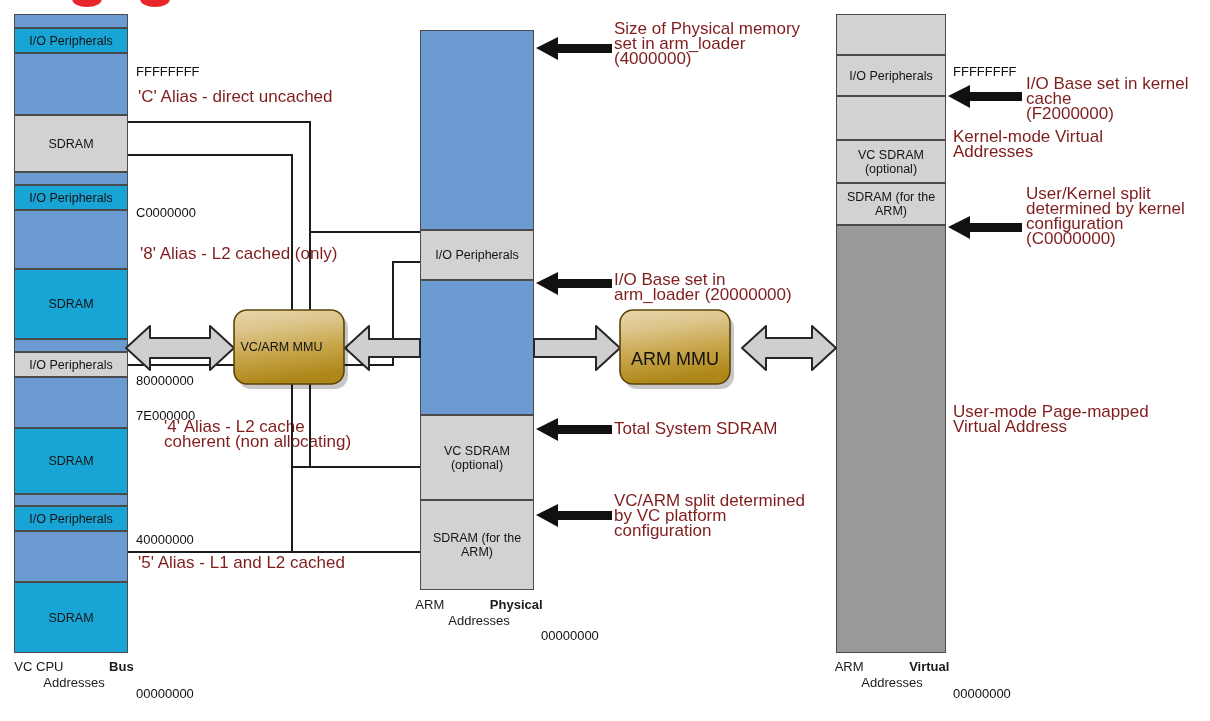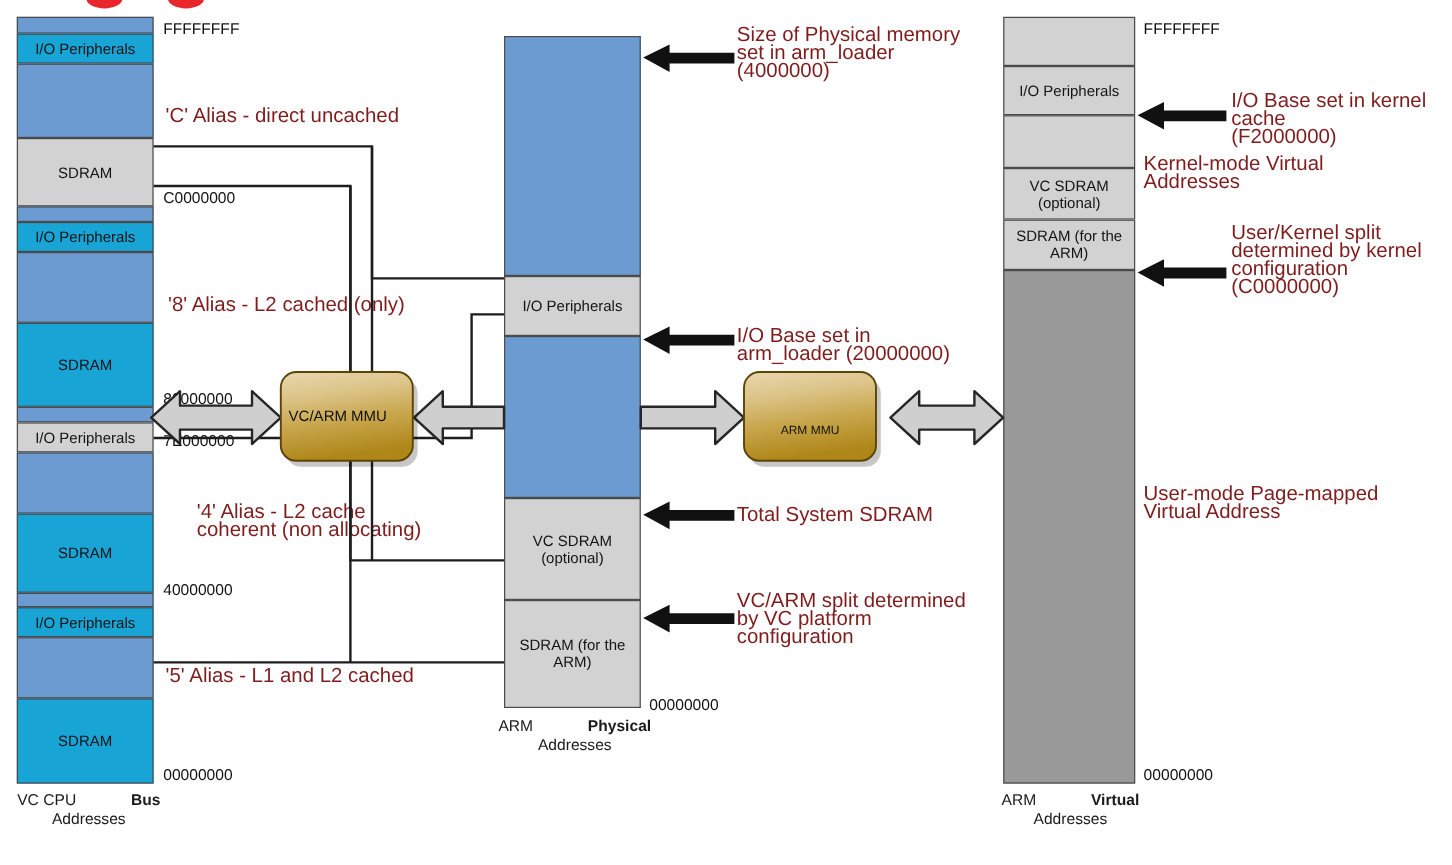--- a/index.html
+++ b/index.html
@@ -3,21 +3,21 @@
 <meta charset="utf-8">
 <style>
   html,body{margin:0;padding:0;background:#ffffff;}
   body{
     width:1210px;height:721px;position:relative;overflow:hidden;
     font-family:"Liberation Sans","DejaVu Sans",sans-serif;
     color:#1a1a1a;-webkit-font-smoothing:antialiased;
   }
   .abs{position:absolute;}
   .txt{font-size:17px;line-height:15px;color:#7f1d1d;white-space:pre-line;}
-  .addr{font-size:13px;line-height:15px;color:#111;}
+  .addr{font-size:13px;line-height:15px;color:#111;margin-top:48px;}
 
   
   .blk{
     position:absolute;box-sizing:border-box;
     border:1.5px solid #4b4b4b;
     display:flex;align-items:center;justify-content:center;
     text-align:center;font-size:12.5px;line-height:14px;color:#141414;
   }
   .c-cyan{background:#18a5d6;}
   .c-blue{background:#6b9bd1;}
@@ -213,17 +213,17 @@
   <g>
     <rect x="620" y="310" width="110" height="74" rx="13" ry="13" fill="#000" opacity="0.22" transform="translate(4,5)"></rect>
     <rect x="620" y="310" width="110" height="74" rx="13" ry="13" fill="url(#gold)" stroke="#5c4409" stroke-width="1.6"></rect>
   </g>
 </svg>
 
 <div class="abs" style="left:234px;top:310px;width:95px;height:74px;display:flex;align-items:center;justify-content:center;">
   <span style="font-size:12.5px;color:#111;">VC/ARM MMU</span>
 </div>
 <div class="abs" style="left:620px;top:310px;width:110px;height:74px;display:flex;align-items:center;justify-content:center;">
-  <span style="font-size:10px;color:#111;margin-top:24px;">ARM MMU</span>
+  <span style="font-size:18px;color:#111;margin-top:24px;">ARM MMU</span>
 </div>
 
 <div class="redmark" style="left:72px;top:-9px;"></div>
 <div class="redmark" style="left:140px;top:-9px;"></div>
 
 </body></html>

